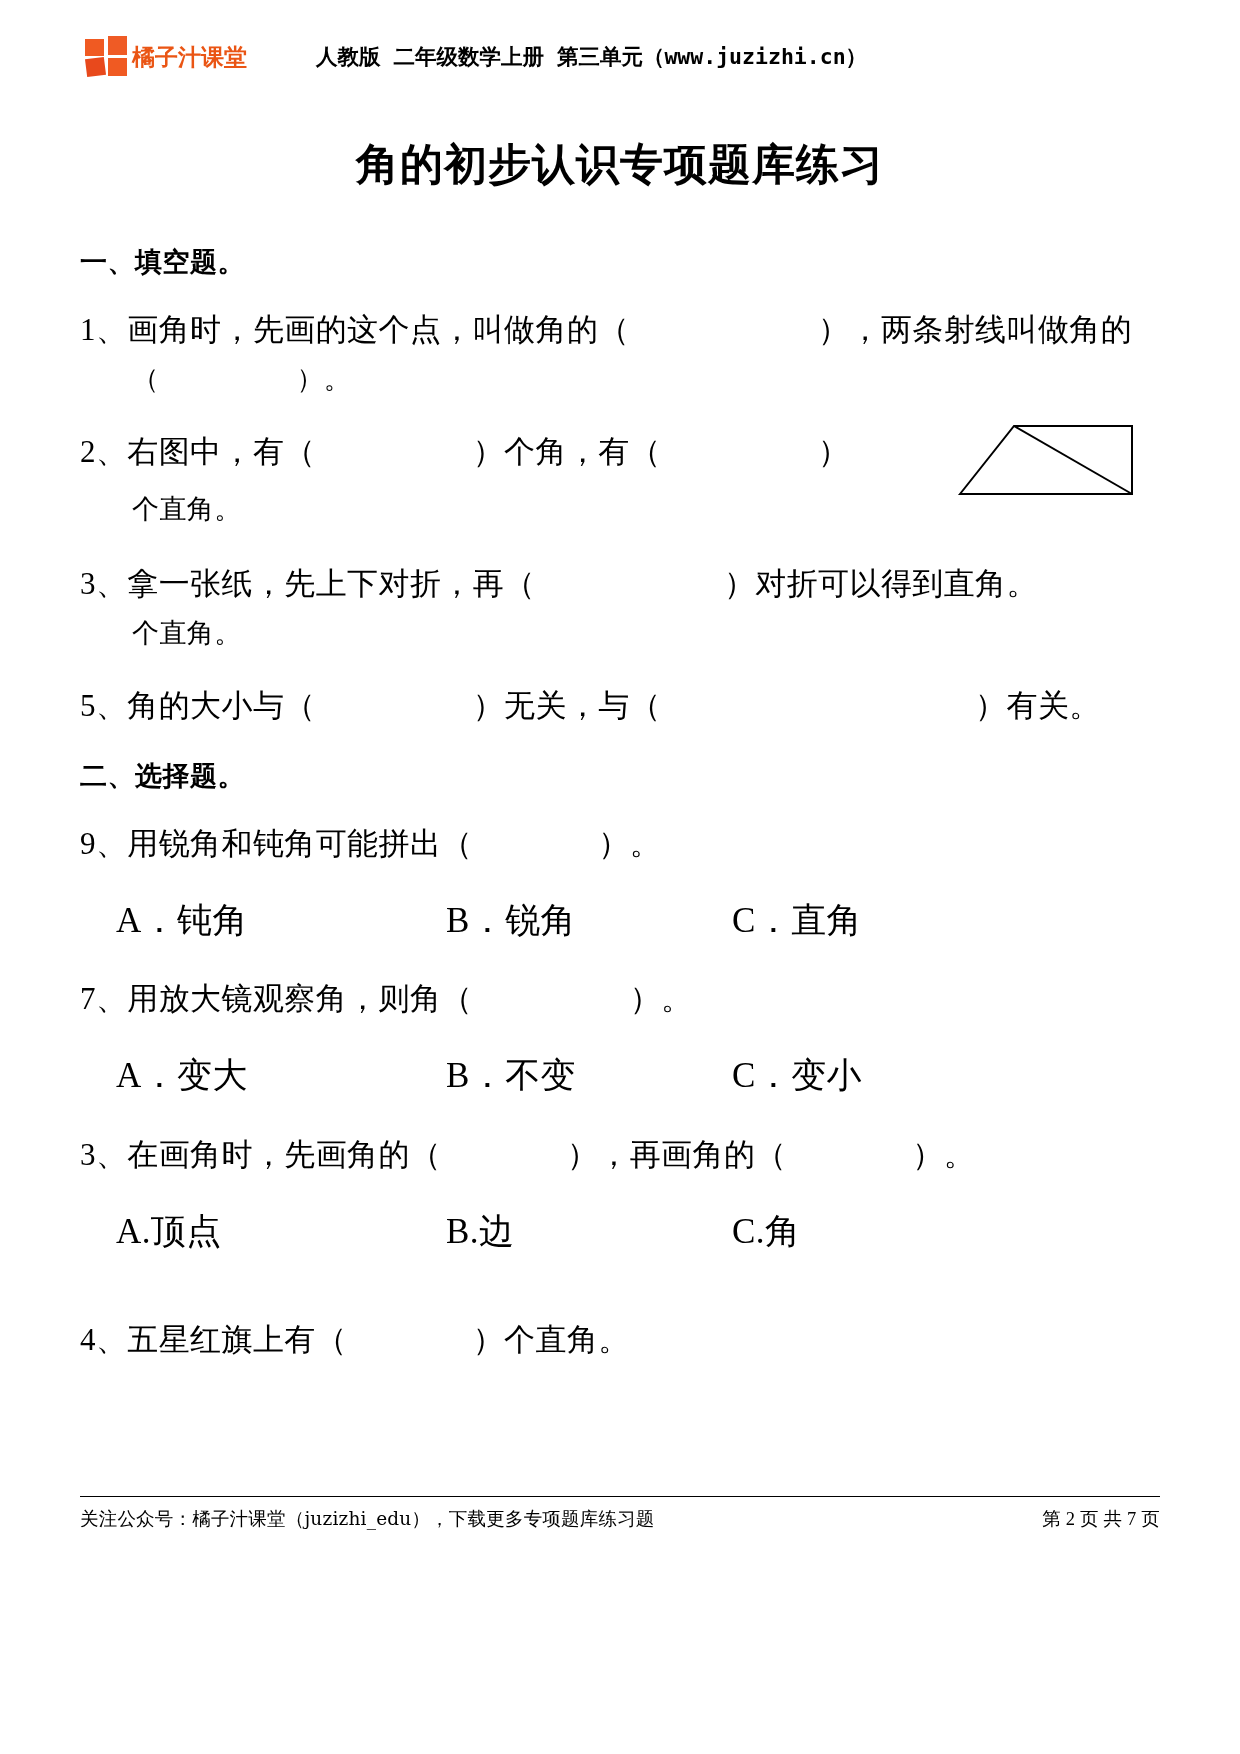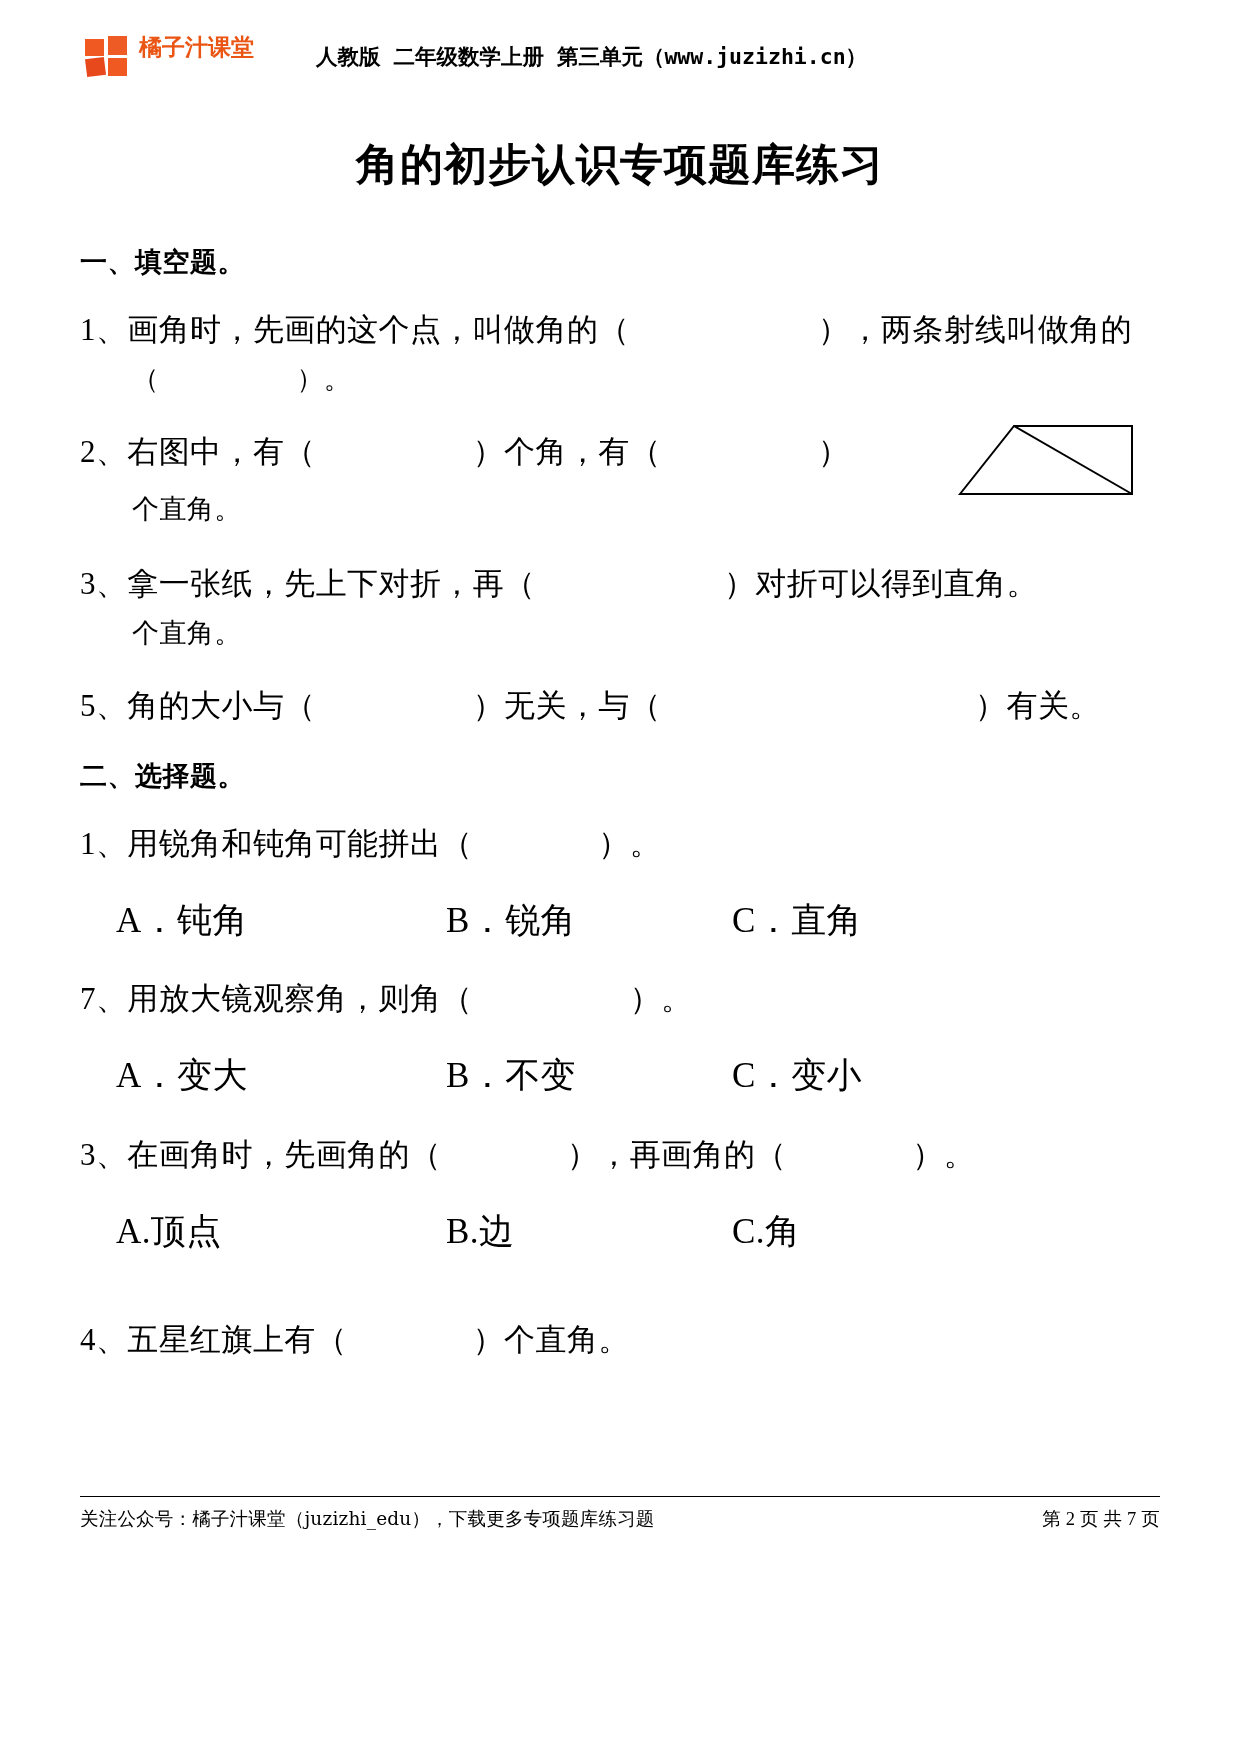--- a/index.html
+++ b/index.html
@@ -24,21 +24,22 @@
     width: 1240px;
     height: 56px;
     display: flex;
     align-items: center;
   }
   .logo-block {
     position: absolute;
     left: 85px;
     top: 2px;
     display: flex;
-    gap: 10px;
+    align-items: center;
+    gap: 3px;
   }
   .logo-mark {
     position: relative;
     width: 44px;
     height: 42px;
   }
   .logo-mark span {
     position: absolute;
     background: #EA5514;
     display: block;
@@ -192,21 +193,21 @@
   </div>
 
   <div class="q" style="margin-top:30px;">3、拿一张纸，先上下对折，再（　　　　　　）对折可以得到直角。</div>
 
   <div class="q-cont" style="margin-top:-22px;">个直角。</div>
 
   <div class="q">5、角的大小与（　　　　　）无关，与（　　　　　　　　　　）有关。</div>
 
   <div class="section-head" style="margin-top:6px;">二、选择题。</div>
 
-  <div class="q">1、用锐角和钝角可能拼出（　　　　）。</div>
+  <div class="q">9、用锐角和钝角可能拼出（　　　　）。</div>
   <div class="opts">
     <span class="opt opt-a">A．钝角</span>
     <span class="opt opt-b">B．锐角</span>
     <span class="opt opt-c">C．直角</span>
   </div>
 
   <div class="q">7、用放大镜观察角，则角（　　　　　）。</div>
   <div class="opts">
     <span class="opt opt-a">A．变大</span>
     <span class="opt opt-b">B．不变</span>

